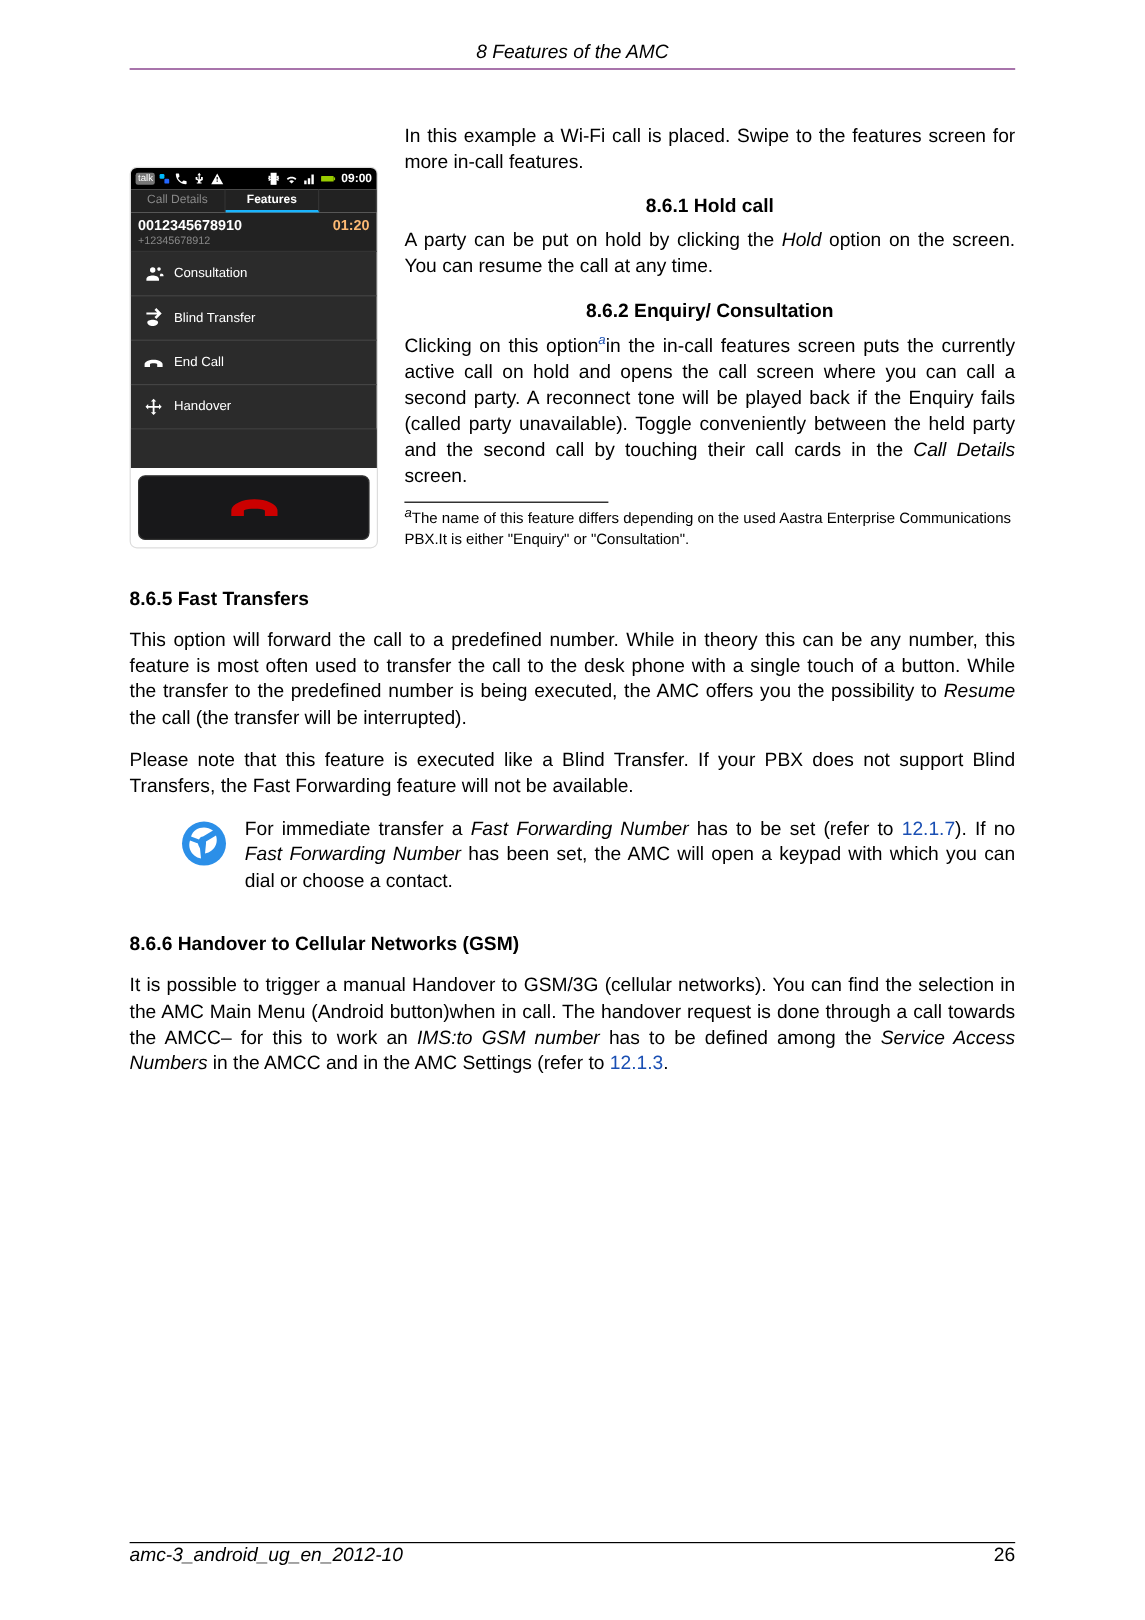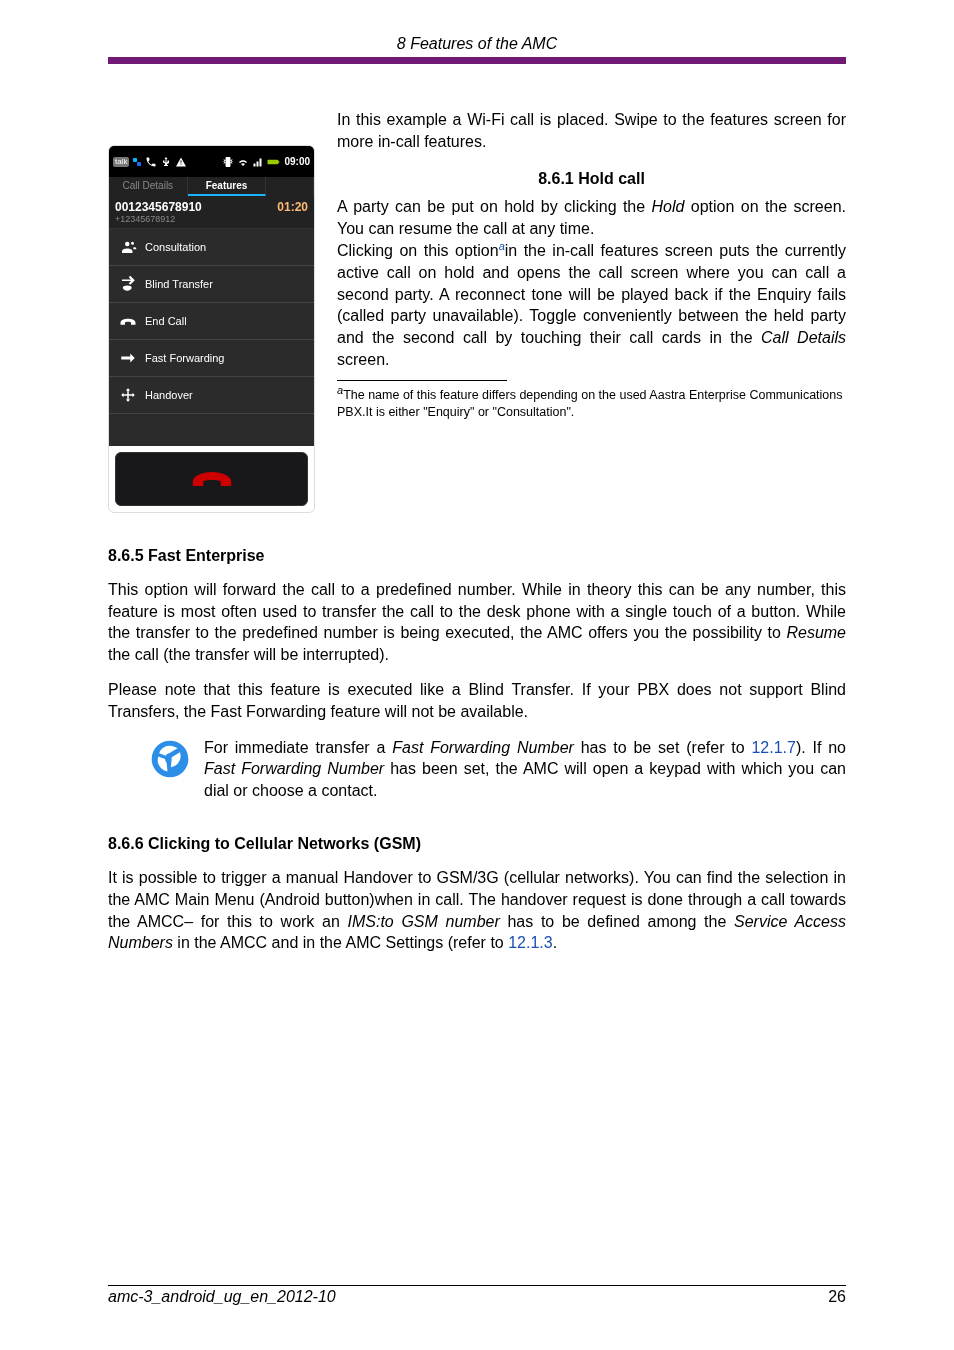--- a/index.html
+++ b/index.html
@@ -12,21 +12,21 @@
     position: relative;
     box-sizing: border-box;
   }
   .page {
     padding: 35px 108px 0 108px;
   }
   .running-header {
     text-align: center;
     font-style: italic;
     font-size: 16px;
-    border-bottom: 7px solid #701a75;
+    border-bottom: 1px solid #701a75;
     padding-bottom: 4px;
     margin-bottom: 45px;
   }
   .two-col {
     display: flex;
     align-items: flex-start;
     gap: 24px;
   }
   .figure-col { width: 205px; margin-top: 36px; }
   .text-col  { flex: 1; }
@@ -39,21 +39,21 @@
     border-radius: 6px;
     overflow: hidden;
     font-size: 11px;
   }
   .statusbar {
     background: #000;
     color: #fff;
     display: flex;
     justify-content: space-between;
     align-items: center;
-    height: 31px;
+    height: 18px;
     padding: 0 4px;
   }
   .sb-icons { display: flex; gap: 3px; font-size: 11px; align-items: center;}
   .talk-badge { background:#777; color:#fff; font-size:8px; padding:0 2px; border-radius:2px; line-height:10px;}
   .talk-dots { display:inline-block; width:10px; height:10px; position:relative;}
   .talk-dots::before, .talk-dots::after {
     content:""; position:absolute; width:4px; height:4px; background:#0bf; border-radius:1px;
   }
   .talk-dots::before { top:1px; left:1px;}
   .talk-dots::after { top:5px; left:5px; background:#26f;}
@@ -213,26 +213,20 @@
             <span>Blind Transfer</span>
           </div>
           <div class="feat-row">
             <svg class="ficon" viewBox="0 0 24 24">
                 <path fill="#fff" d="M12 9C7 9 2 11 2 14v3h6v-3c0-.6 2-1 4-1s4 .4 4 1v3h6v-3c0-3-5-5-10-5z"></path>
               </svg>
             <span>End Call</span>
           </div>
           <div class="feat-row">
             <svg class="ficon" viewBox="0 0 24 24">
-                <path fill="#fff" d="M3 10h12V6l6 6-6 6v-4H3z"></path>
-              </svg>
-            <span>Fast Forwarding</span>
-          </div>
-          <div class="feat-row">
-            <svg class="ficon" viewBox="0 0 24 24">
                 <path fill="#fff" d="M12 3l3 3h-2v5h5V9l3 3-3 3v-2h-5v5h2l-3 3-3-3h2v-5H6v2l-3-3 3-3v2h5V6H9z"></path>
               </svg>
             <span>Handover</span>
           </div>
           <div class="blank-feat"></div>
         </div>
         <div class="hang-bar">
           <svg width="42" height="26" viewBox="0 0 48 24">
               <path fill="#c00" d="M24 4C12 4 2 9 2 15v5h12v-5c0-1.4 5-2 10-2s10 .6 10 2v5h12v-5c0-6-10-11-22-11z"></path>
             </svg>
@@ -241,48 +235,49 @@
     </div>
 
     <div class="text-col">
       <div class="intro">In this example a Wi-Fi call is placed. Swipe to the features screen for more in-call features.</div>
 
       <div class="h3">8.6.1   Hold call</div>
       <div class="para">
         A party can be put on hold by clicking the <i>Hold</i> option on the screen. You can resume the call at any time.
       </div>
 
+      <div class="h3">8.6.2   Enquiry/ Consultation</div>
       <div class="para">
         <span>Clicking on this option</span><a class="fn-ref">a</a>in the in-call features screen puts the currently active call on hold and opens the call screen where you can call a second party. A reconnect tone will be played back if the Enquiry fails (called party unavailable). Toggle conveniently between the held party and the second call by touching their call cards in the <i>Call Details</i> screen.
       </div>
 
       <hr class="fn-rule">
       <div class="fn-text">
         <span class="fn-mark">a</span><span>The name of this feature differs depending on the used Aastra Enterprise Communications PBX.It is either "Enquiry" or "Consultation".</span>
       </div>
     </div>
   </div>
 
-  <div class="section-h3">8.6.5   Fast Enterprise</div>
+  <div class="section-h3">8.6.5   Fast Transfers</div>
   <div class="body-para">
     This option will forward the call to a predefined number. While in theory this can be any number, this feature is most often used to transfer the call to the desk phone with a single touch of a button. While the transfer to the predefined number is being executed, the AMC offers you the possibility to <i>Resume</i> the call (the transfer will be interrupted).
   </div>
   <div class="body-para">Please note that this feature is executed like a Blind Transfer. If your PBX does not support Blind Transfers, the Fast Forwarding feature will not be available.</div>
 
   <div class="note-block">
     <svg class="note-icon" viewBox="0 0 48 48">
       <circle cx="24" cy="24" r="22" fill="#2b8fe8"></circle>
       <path fill="#fff" d="M24 8c-6 0-11 3-13 9l8 3c1-2 2-3 4-3l10-6c-3-2-6-3-9-3zm12 8l-10 6v2l-1 10c5-1 9-4 11-9 1-3 1-6 0-9zM18 24l-8-3c-1 3-1 6 0 9 2 5 6 8 11 9l-1-10c-1-2-2-4-2-5z"></path>
     </svg>
     <div class="note-text">
       For immediate transfer a <i>Fast Forwarding Number</i> has to be set (refer to <a class="link-blue">12.1.7</a>). If no <i>Fast Forwarding Number</i> has been set, the AMC will open a keypad with which you can dial or choose a contact.
     </div>
   </div>
 
-  <div class="section-h3">8.6.6   Clicking to Cellular Networks (GSM)</div>
+  <div class="section-h3">8.6.6   Handover to Cellular Networks (GSM)</div>
   <div class="body-para">
     It is possible to trigger a manual Handover to GSM/3G (cellular networks). You can find the selection in the AMC Main Menu (Android button)when in call. The handover request is done through a call towards the AMCC– for this to work an <i>IMS:to GSM number</i> has to be defined among the <i>Service Access Numbers</i> in the AMCC and in the AMC Settings (refer to <a class="link-blue">12.1.3</a>.
   </div>
 </div>
 
 <div class="footer">
   <span class="footer-left">amc-3_android_ug_en_2012-10</span>
   <span>26</span>
 </div>
 

